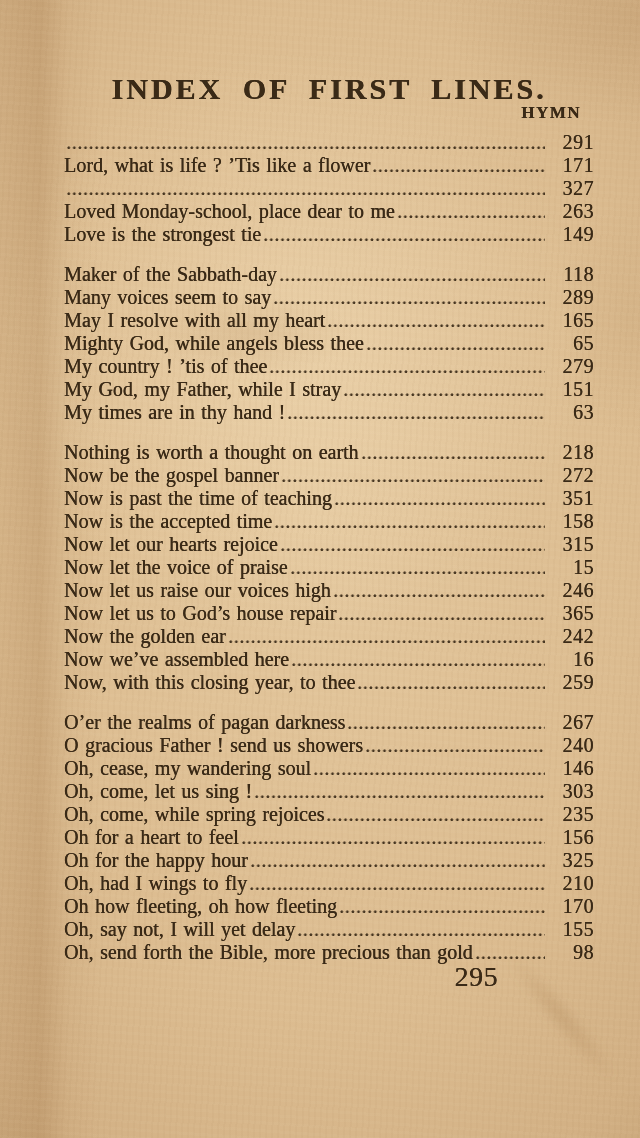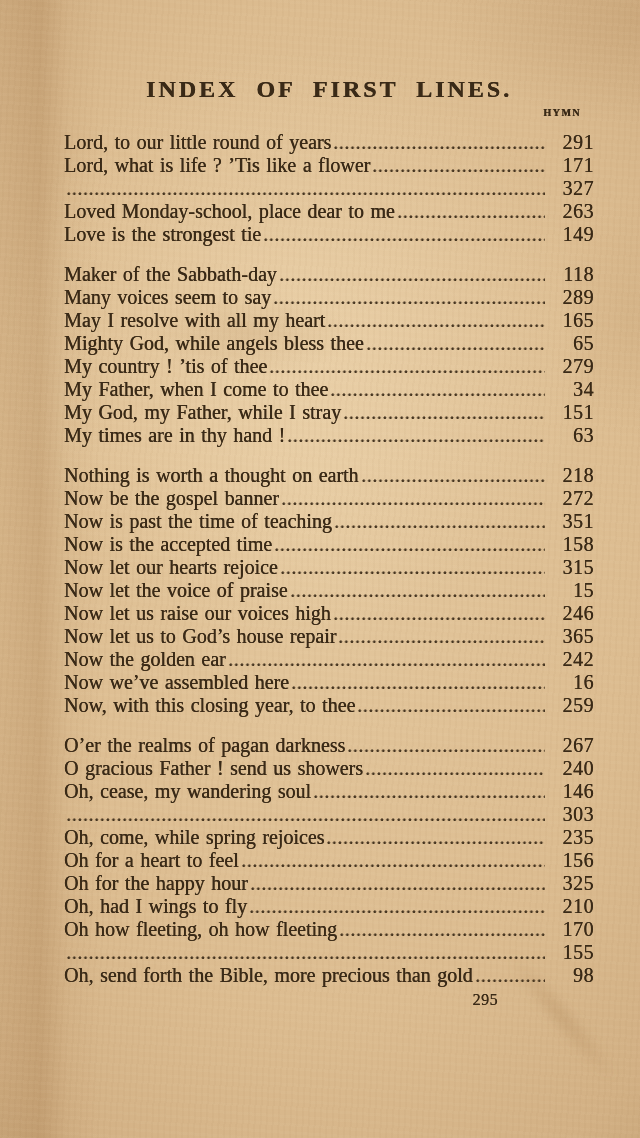--- a/index.html
+++ b/index.html
@@ -54,32 +54,32 @@
 
   .content {
     position: absolute;
     left: 64px;
     top: 76px;
     width: 530px;
   }
 
   .title {
     margin: 0;
-    font-size: 24px;
+    font-size: 30px;
     line-height: 26px;
     font-weight: bold;
     text-align: center;
     letter-spacing: 3px;
     word-spacing: 9px;
     text-shadow: 0.4px 0 0 currentColor;
   }
 
   .hymn-label {
     margin-top: 3px;
-    font-size: 10px;
+    font-size: 17px;
     line-height: 15px;
     font-weight: bold;
     letter-spacing: 1.5px;
     text-align: right;
     padding-right: 13px;
     text-shadow: 0.3px 0 0 currentColor;
   }
 
   .index { margin-top: 11px; }
 
@@ -108,39 +108,38 @@
   .row .num {
     width: 46px;
     text-align: right;
     white-space: nowrap;
     letter-spacing: 0.5px;
     text-shadow: 0.35px 0 0 currentColor;
   }
 
   .pagenum {
     margin-top: 1px;
-    font-size: 16px;
+    font-size: 28px;
     line-height: 23px;
     text-align: right;
     padding-right: 96px;
     letter-spacing: 0.5px;
     text-shadow: 0.35px 0 0 currentColor;
   }
 </style>
 </head>
 <body>
 
 <div class="page">
   <div class="content">
     <h1 class="title">INDEX OF FIRST LINES.</h1>
     <div class="hymn-label">HYMN</div>
     <div class="index">
         <div class="section">
           <div class="row">
-    <span class="text">Lord, to our little round of years</span>
     <span class="dots"></span>
     <span class="num">291</span>
   </div>
           <div class="row">
     <span class="text">Lord, what is life ? ’Tis like a flower</span>
     <span class="dots"></span>
     <span class="num">171</span>
   </div>
           <div class="row">
     <span class="dots"></span>
@@ -177,25 +176,20 @@
     <span class="text">Mighty God, while angels bless thee</span>
     <span class="dots"></span>
     <span class="num">65</span>
   </div>
           <div class="row">
     <span class="text">My country ! ’tis of thee</span>
     <span class="dots"></span>
     <span class="num">279</span>
   </div>
           <div class="row">
-    <span class="text">My Father, when I come to thee</span>
-    <span class="dots"></span>
-    <span class="num">34</span>
-  </div>
-          <div class="row">
     <span class="text">My God, my Father, while I stray</span>
     <span class="dots"></span>
     <span class="num">151</span>
   </div>
           <div class="row">
     <span class="text">My times are in thy hand !</span>
     <span class="dots"></span>
     <span class="num">63</span>
   </div>
         </div>
@@ -266,20 +260,21 @@
     <span class="text">O gracious Father ! send us showers</span>
     <span class="dots"></span>
     <span class="num">240</span>
   </div>
           <div class="row">
     <span class="text">Oh, cease, my wandering soul</span>
     <span class="dots"></span>
     <span class="num">146</span>
   </div>
           <div class="row">
+    <span class="text">Oh, come, let us sing !</span>
     <span class="dots"></span>
     <span class="num">303</span>
   </div>
           <div class="row">
     <span class="text">Oh, come, while spring rejoices</span>
     <span class="dots"></span>
     <span class="num">235</span>
   </div>
           <div class="row">
     <span class="text">Oh for a heart to feel</span>
@@ -295,20 +290,21 @@
     <span class="text">Oh, had I wings to fly</span>
     <span class="dots"></span>
     <span class="num">210</span>
   </div>
           <div class="row">
     <span class="text">Oh how fleeting, oh how fleeting</span>
     <span class="dots"></span>
     <span class="num">170</span>
   </div>
           <div class="row">
+    <span class="text">Oh, say not, I will yet delay</span>
     <span class="dots"></span>
     <span class="num">155</span>
   </div>
           <div class="row">
     <span class="text">Oh, send forth the Bible, more precious than gold</span>
     <span class="dots"></span>
     <span class="num">98</span>
   </div>
         </div>
       </div>

